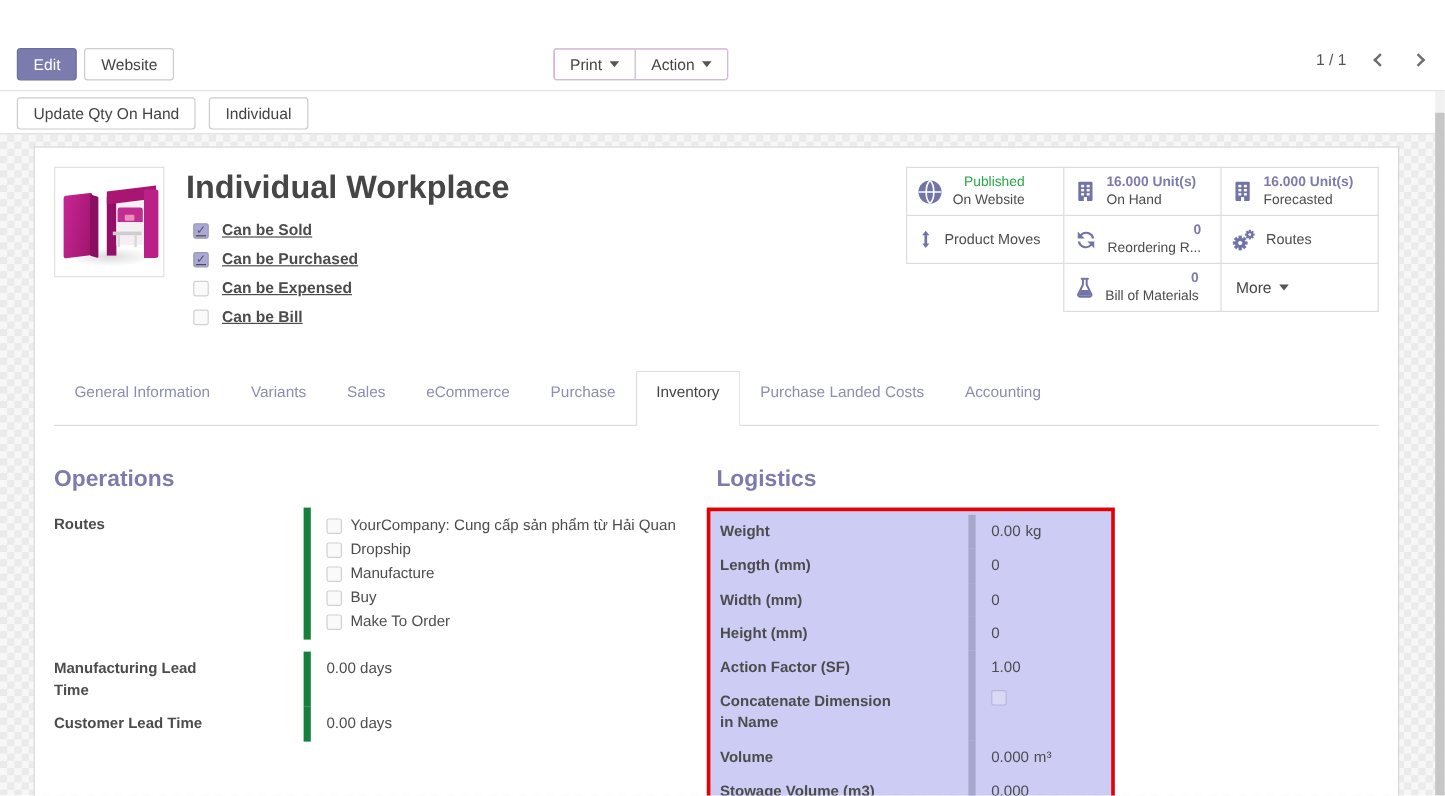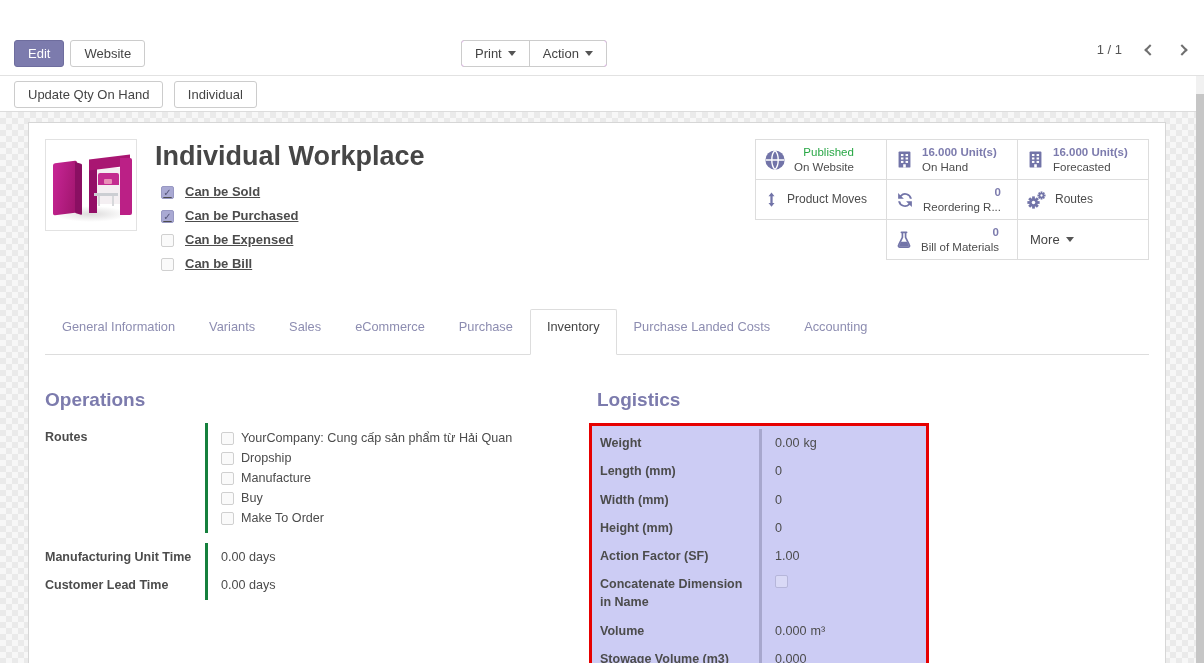--- a/index.html
+++ b/index.html
@@ -81,21 +81,21 @@
   
   .groups { display:flex; margin-top:34px; }
   .col-left { width:536px; flex:none; }
   .col-right { width:560px; flex:none; }
   .group-heading { font-size:19px; font-weight:bold; color:#7c7bad; margin:0 0 12px; }
   .col-right .group-heading { margin-left:16px; }
   .o-row { display:flex; align-items:stretch; }
   .o-label { flex:none; font-size:12.5px; font-weight:bold; color:#4c4c4c; padding:5px 10px 5px 0; line-height:1.45; }
   .col-left  .o-label { width:160px; }
   .col-right .o-label { width:159px; }
-  .o-value { flex:1; border-left:3px solid #15803d; padding:5px 0 5px 13px; font-size:12.6px; color:#4c4c4c; line-height:1.45; }
+  .o-value { flex:1; border-left:6px solid #15803d; padding:5px 0 5px 13px; font-size:12.6px; color:#4c4c4c; line-height:1.45;margin-left:48px; }
   .hl .o-value { border-left-color:#a7a7cd; }
   .unit { margin-left:4px; }
   .route-item { display:flex; align-items:center; gap:7px; height:20px; font-size:12.6px; color:#4c4c4c; }
   .lead-rows { margin-top:10px; }
   .hl { background:#ccccf4; border:3px solid #e60000; margin-left:8px; width:340px; padding:3px 0 1px; }
   .hl .o-row { padding-left:8px; min-height:28px; }
   
   .scrollbar { position:absolute; top:76px; right:0; width:8px; bottom:0; background:#f1f1f1; z-index:5; }
   .scroll-thumb { position:absolute; top:18px; bottom:0; left:0; width:8px; background:#c6c6c6; }
 </style>
@@ -342,21 +342,21 @@
                 <span>Buy</span>
               </div>
               <div class="route-item">
                 <span class="cb"></span>
                 <span>Make To Order</span>
               </div>
             </div>
           </div>
           <div class="lead-rows">
             <div class="o-row">
-              <div class="o-label">Manufacturing Unit Time</div>
+              <div class="o-label">Manufacturing Lead Time</div>
               <div class="o-value">0.00 days</div>
             </div>
             <div class="o-row">
               <div class="o-label">Customer Lead Time</div>
               <div class="o-value">0.00 days</div>
             </div>
           </div>
         </div>
 
         <div class="col-right">

